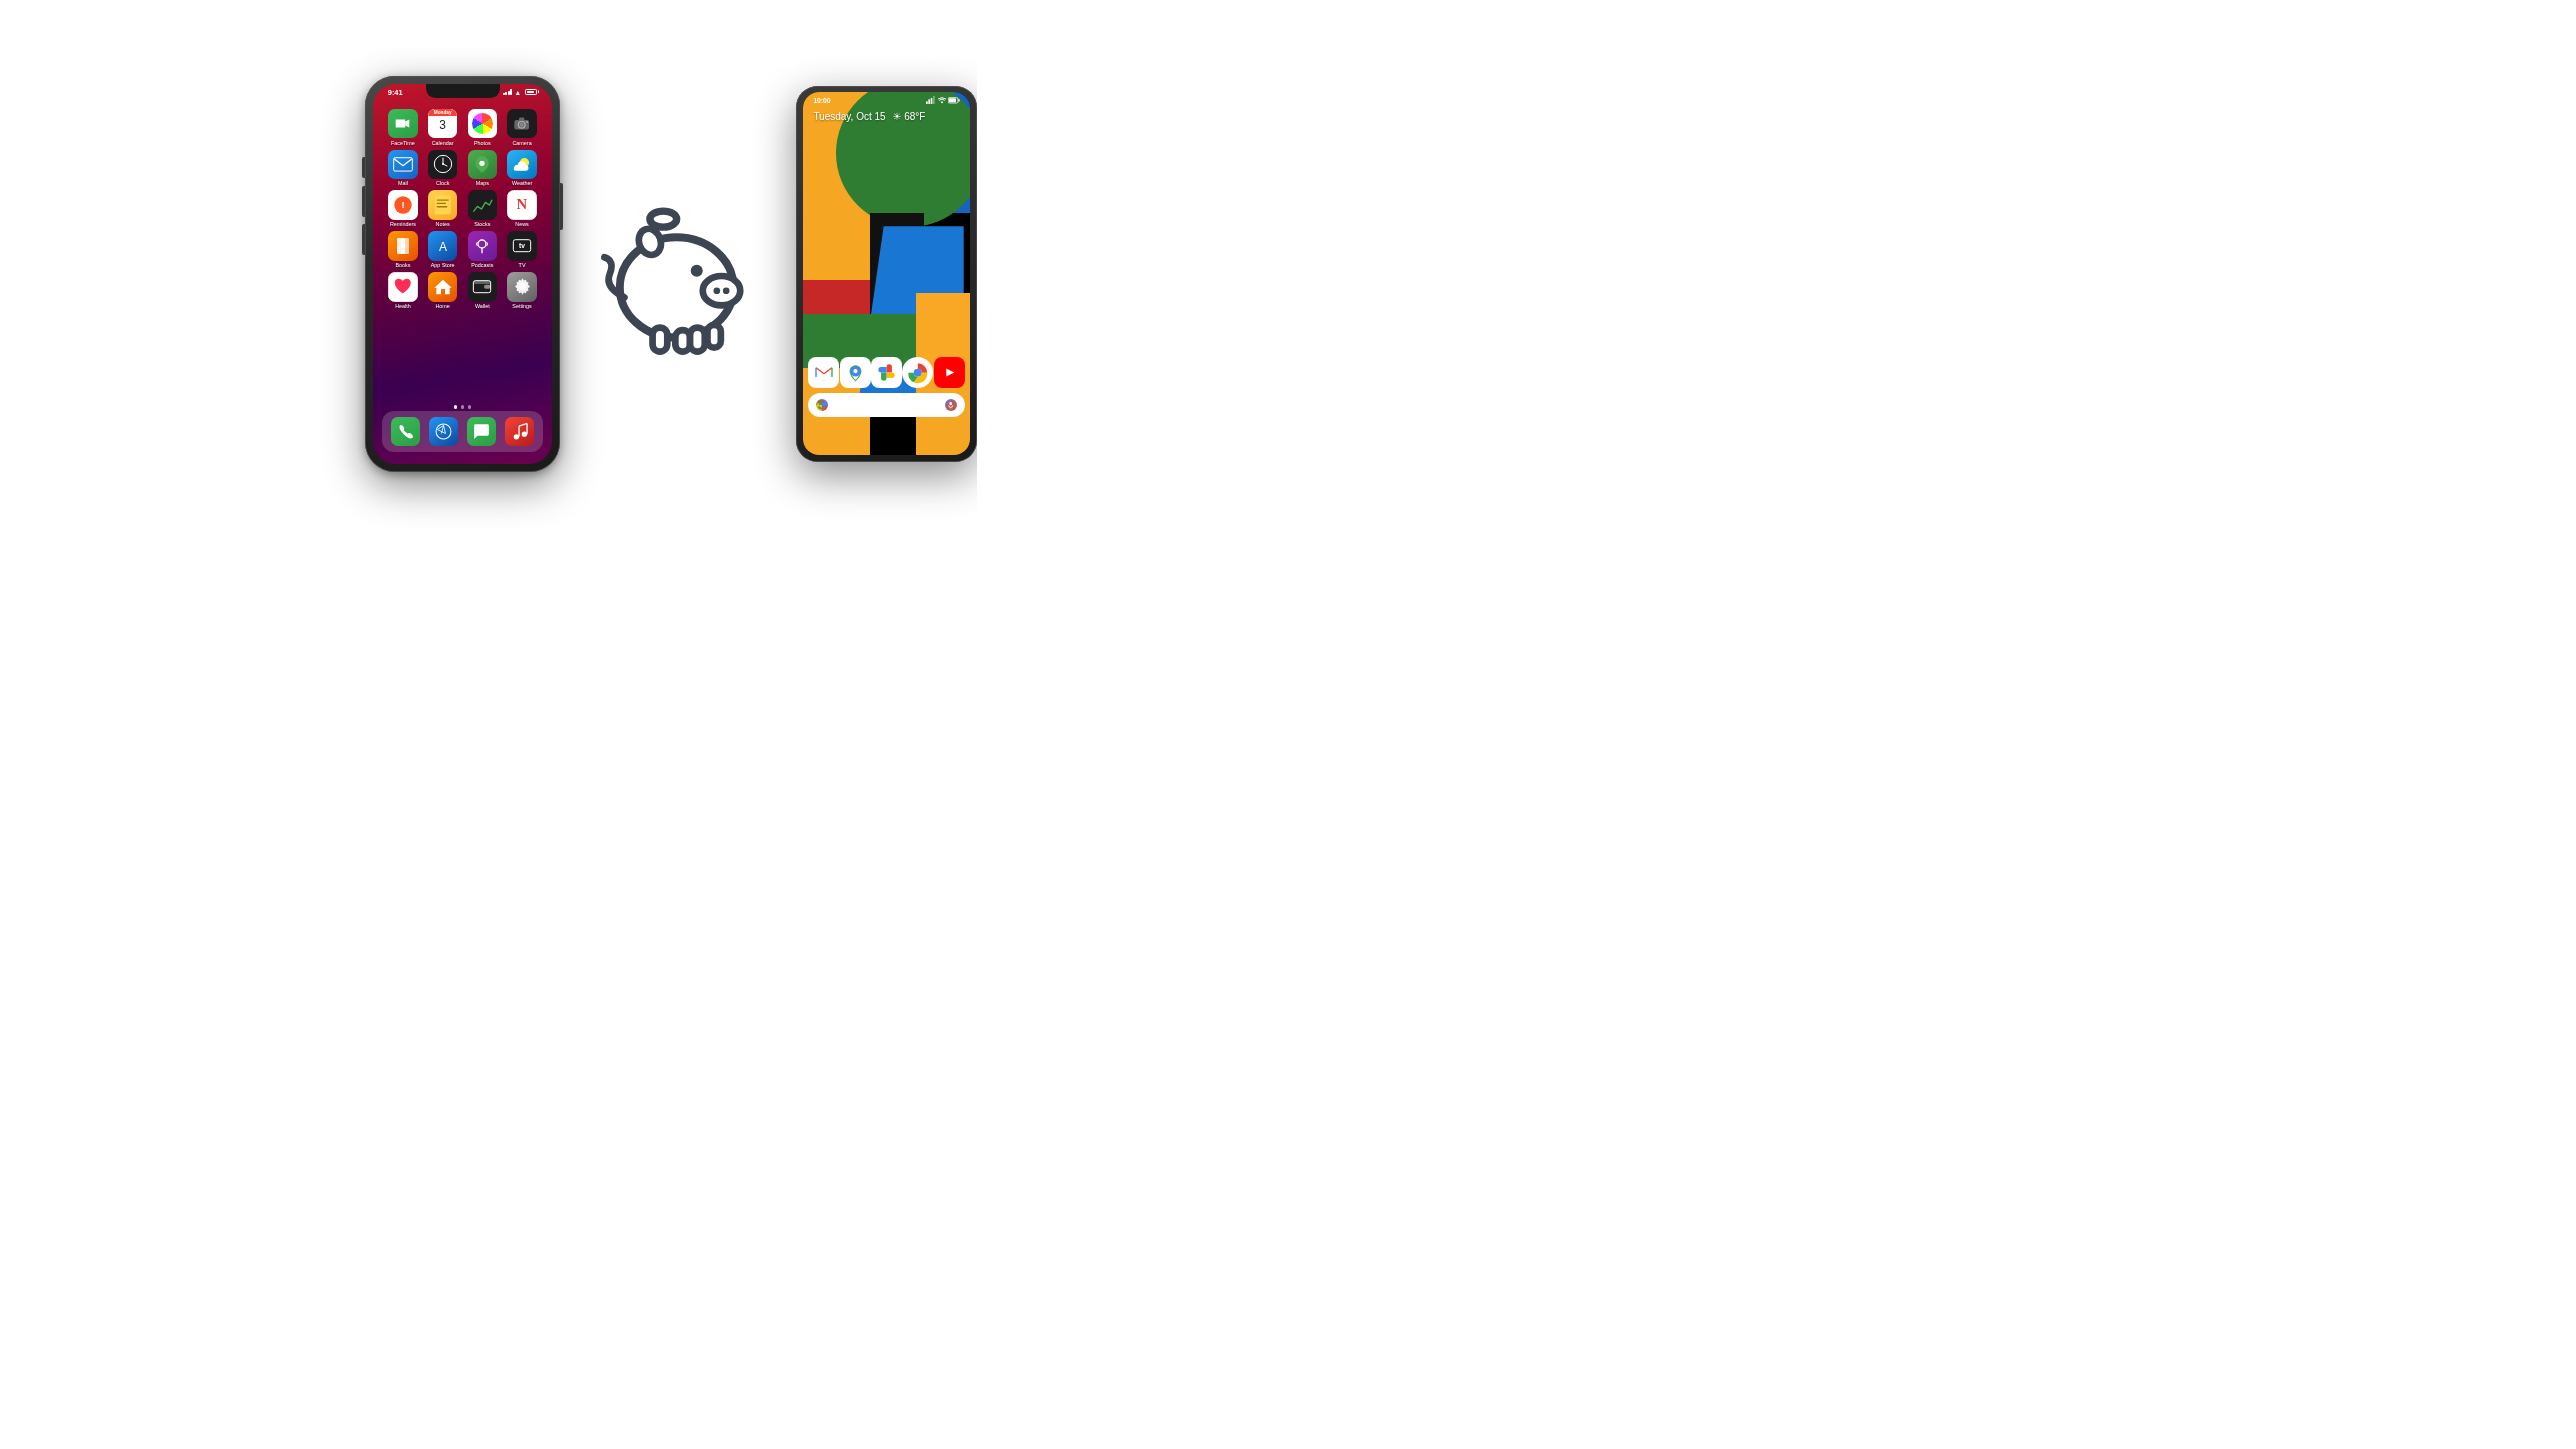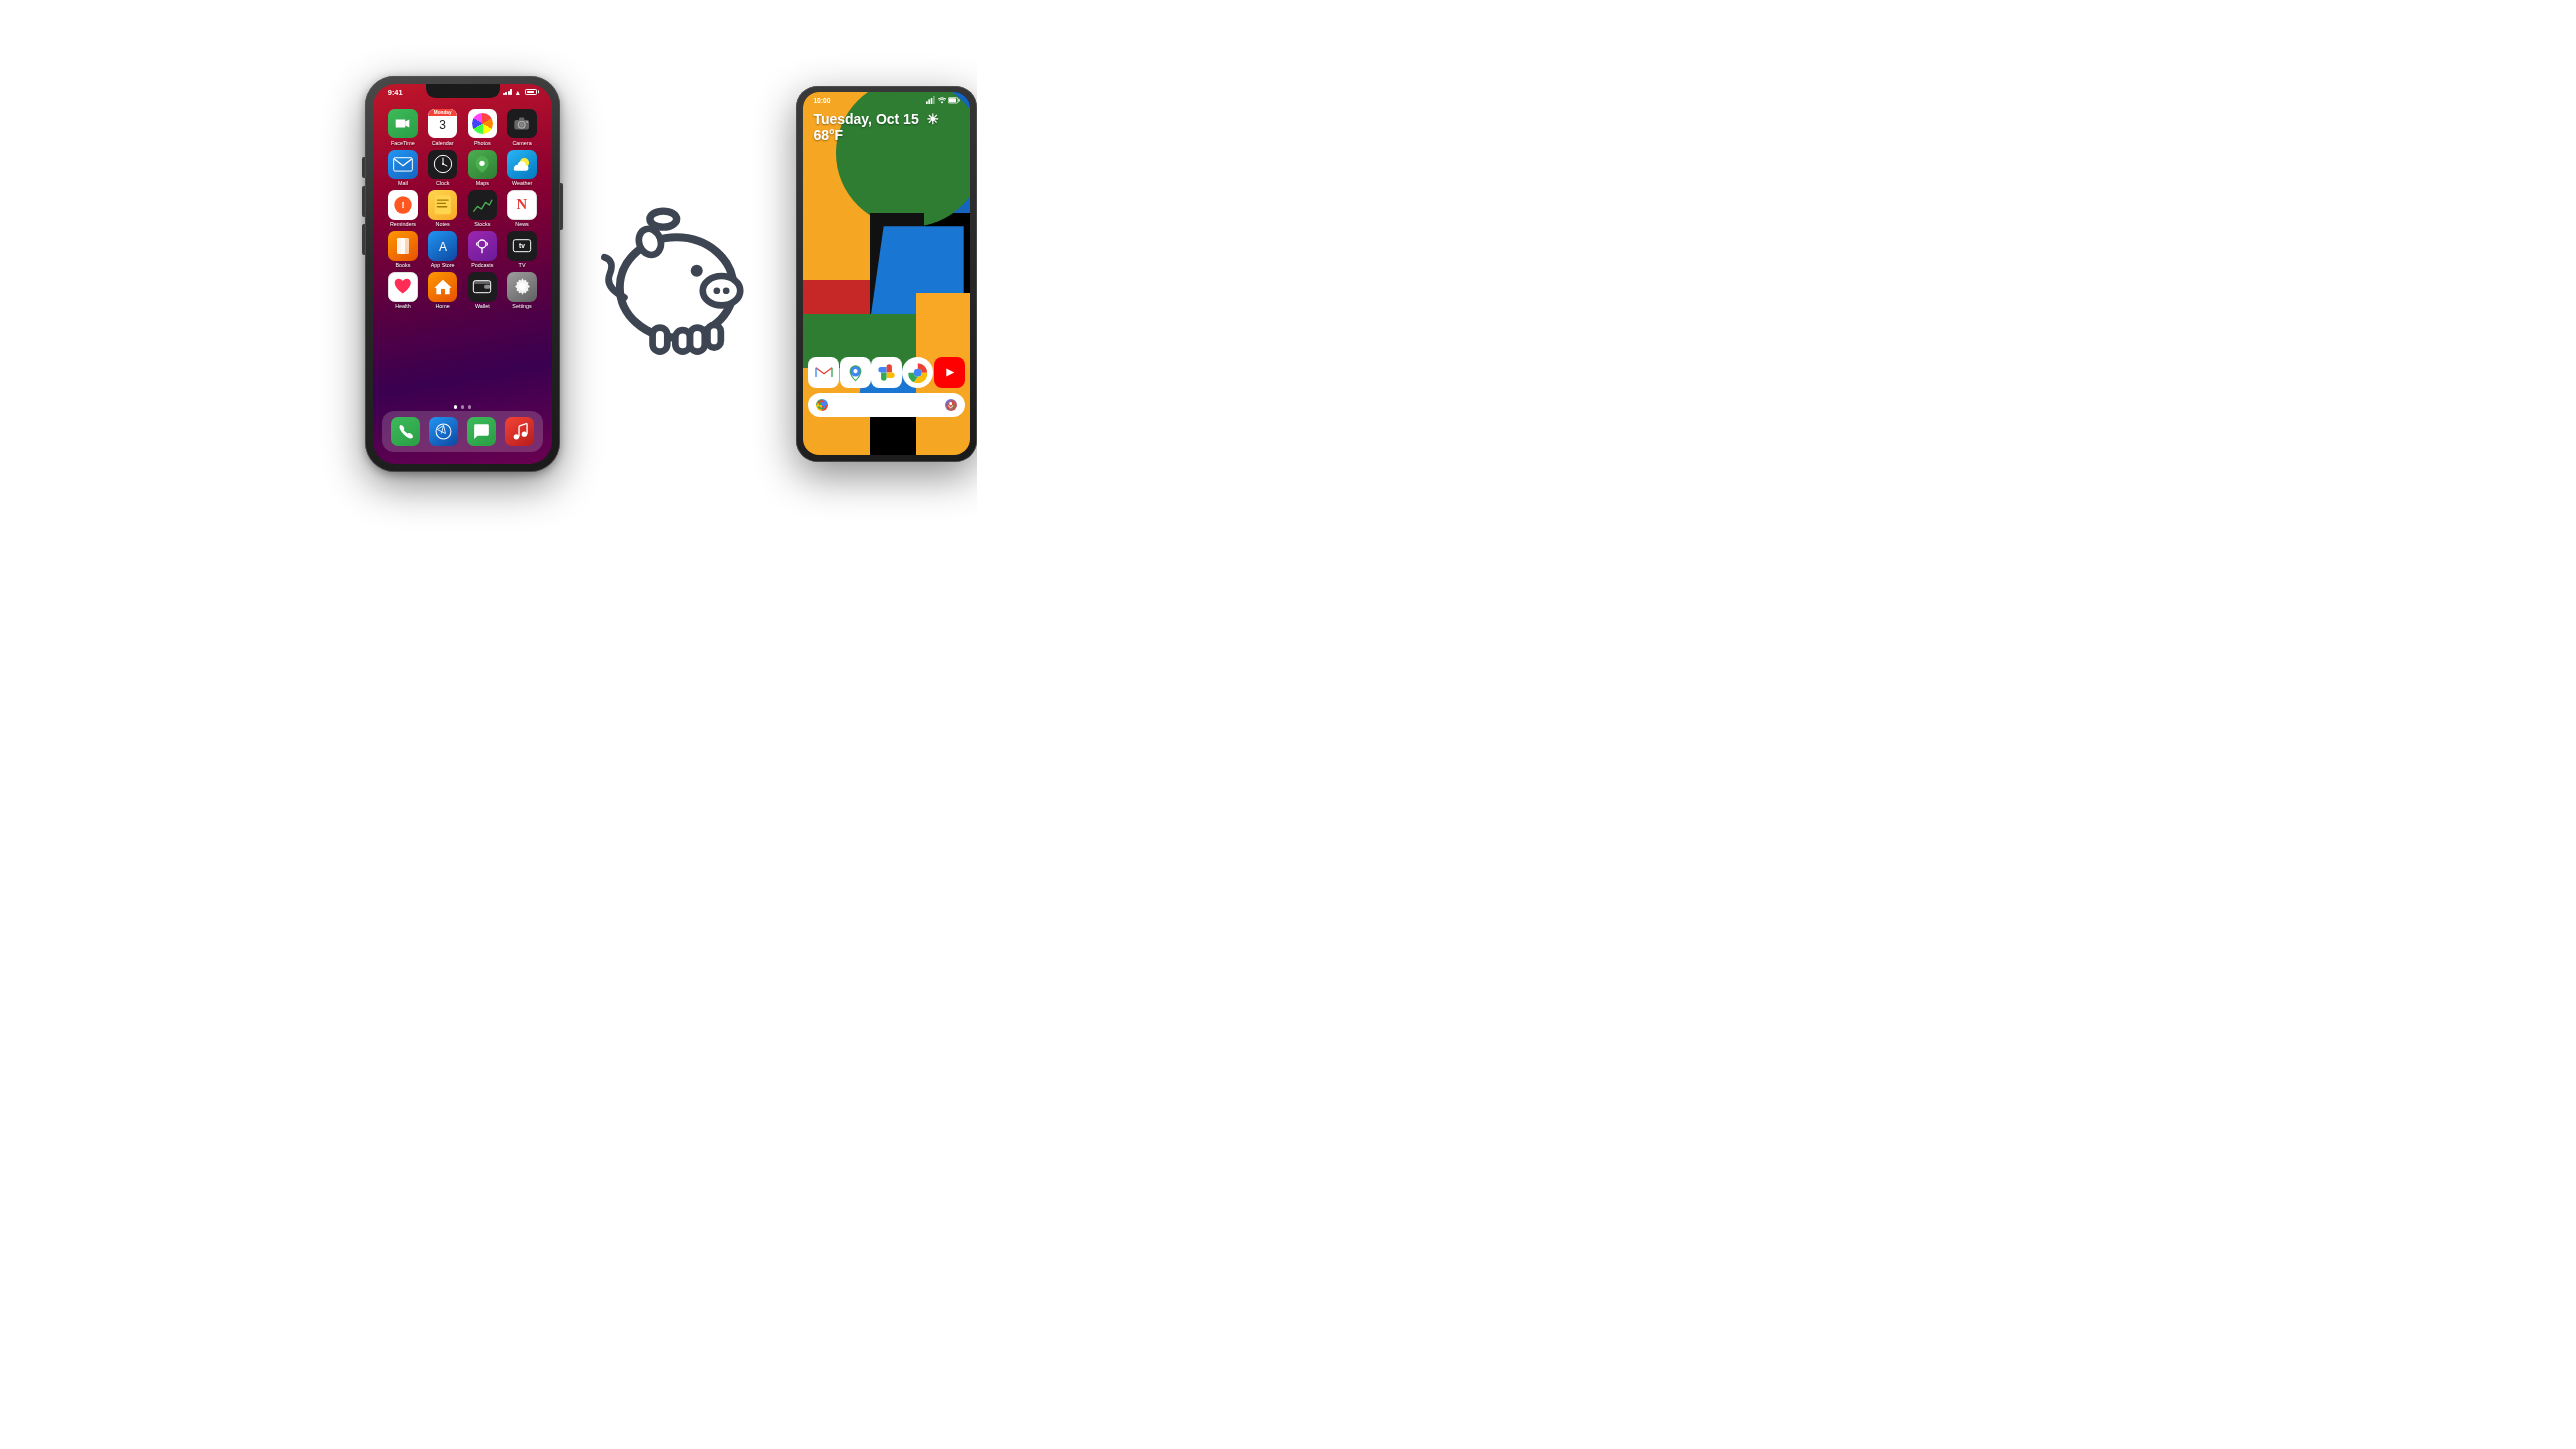--- a/index.html
+++ b/index.html
@@ -406,23 +406,23 @@
     }
 
     
     .pixel-date-widget {
       position: absolute;
       top: 19px;
       left: 10.7px;
       z-index: 10;
     }
     .pixel-date-text {
-      font-size: 14px;
+      font-size: 10px;
       color: white;
-      font-weight: 700;
+      font-weight: 400;
       text-shadow: 0 0.7px 2px rgba(0,0,0,0.4);
     }
 
     
     .google-search-bar {
       position: absolute;
       bottom: 38px;
       left: 5.4px;
       right: 5.4px;
       background: white;

